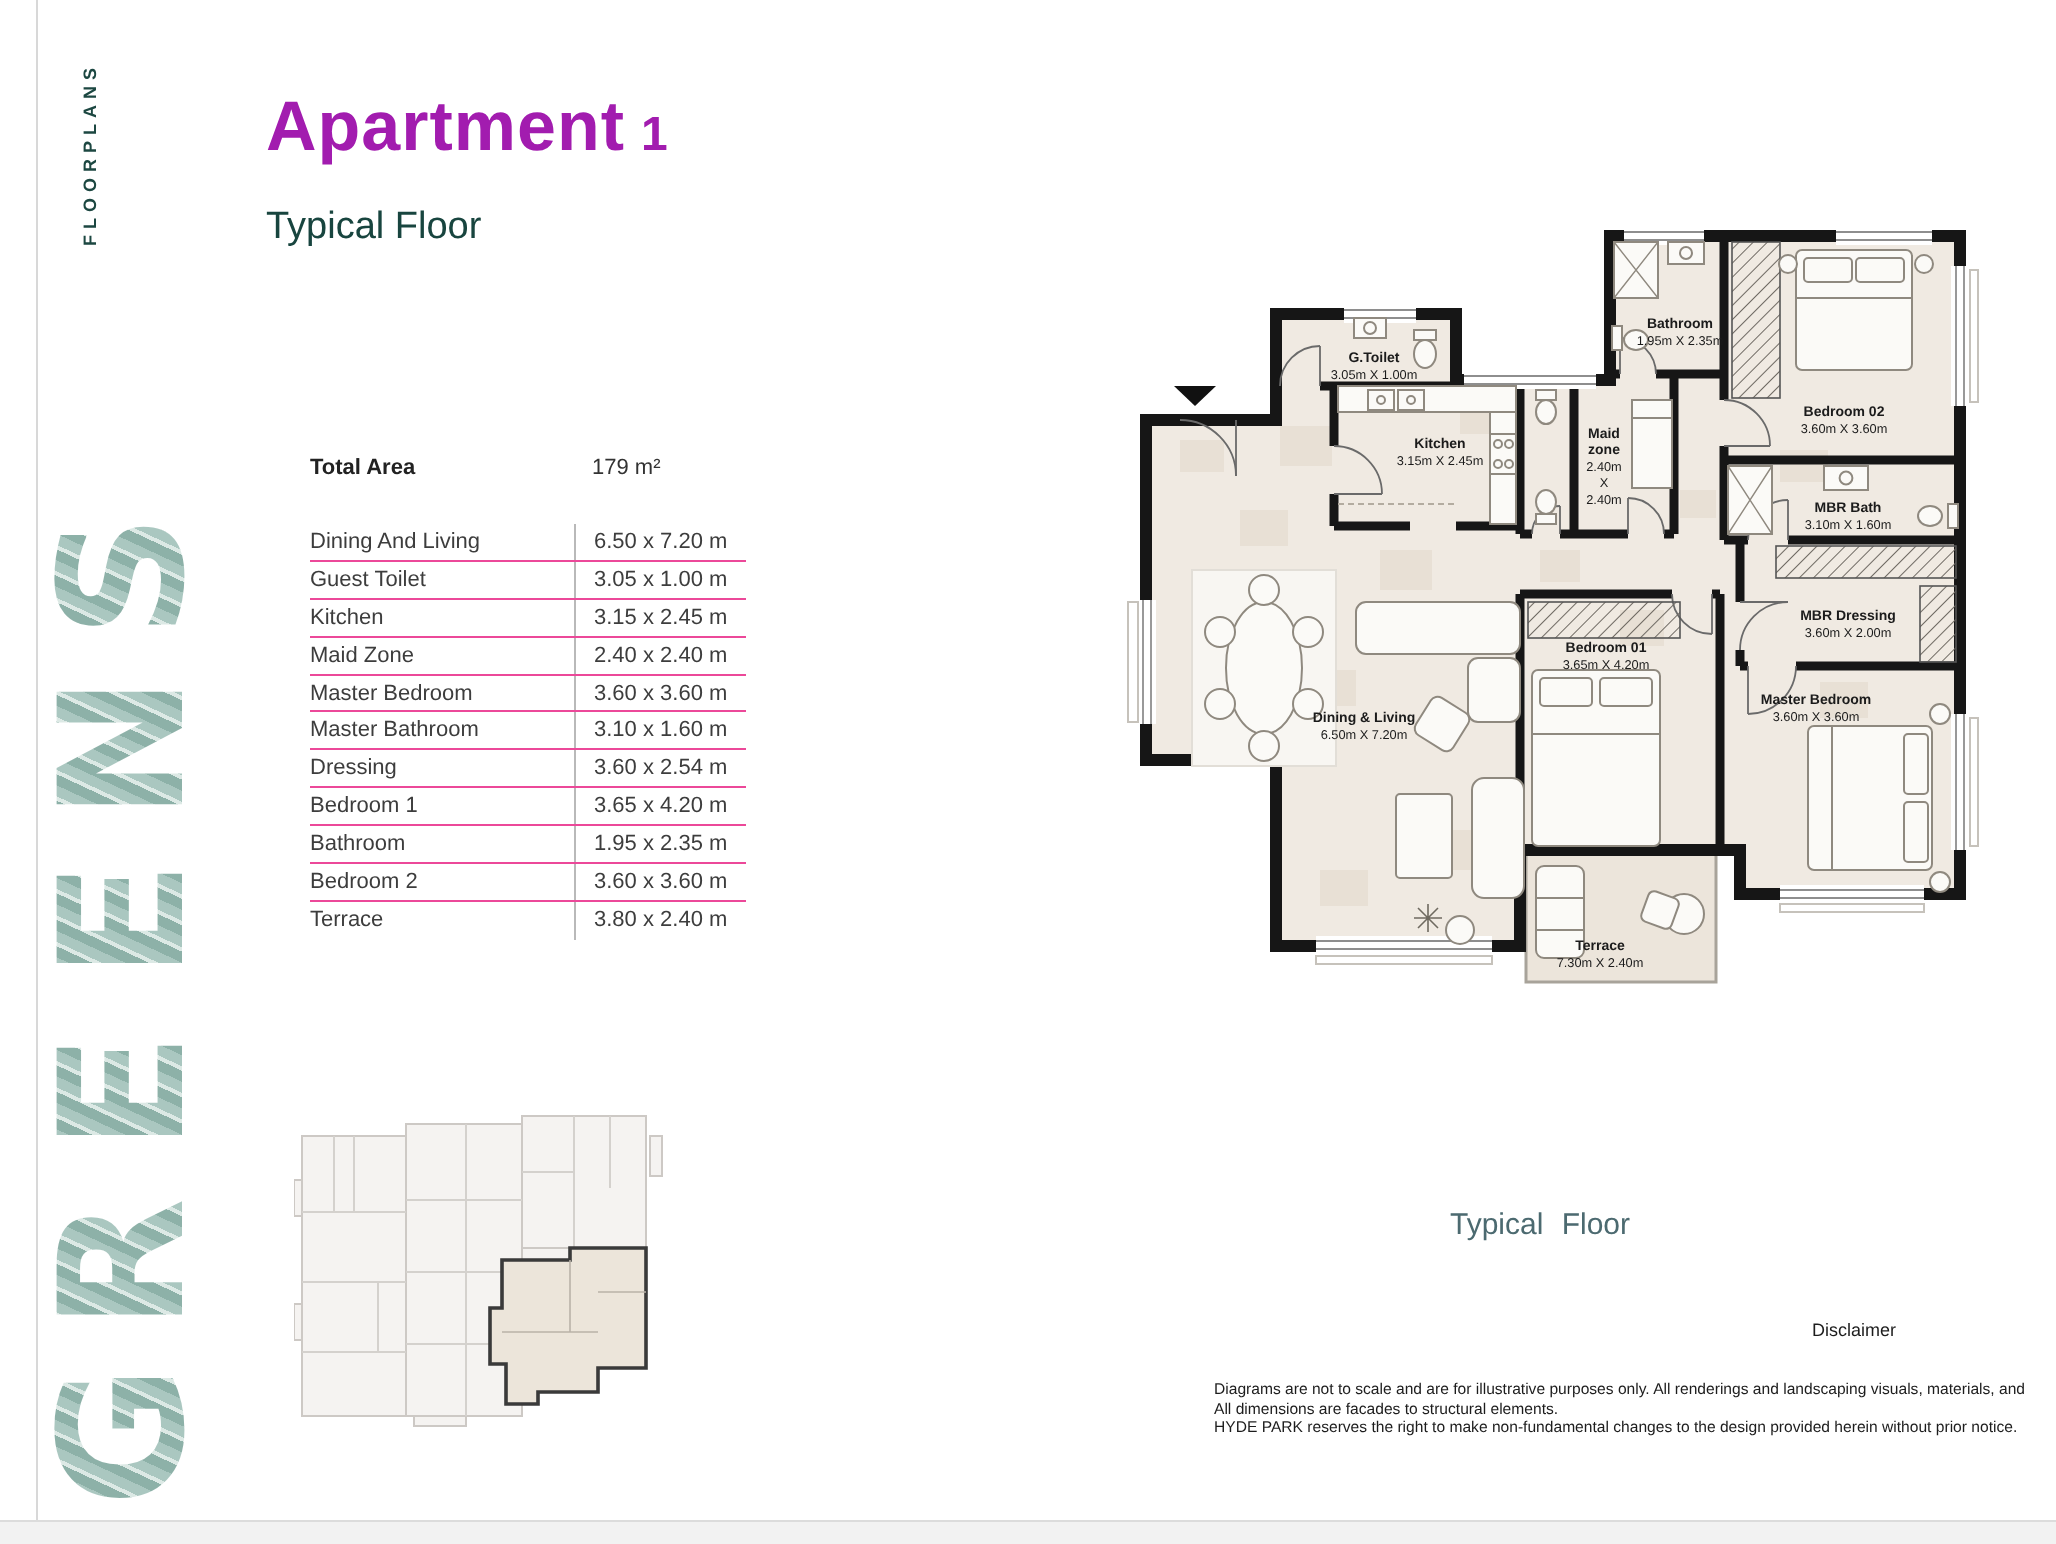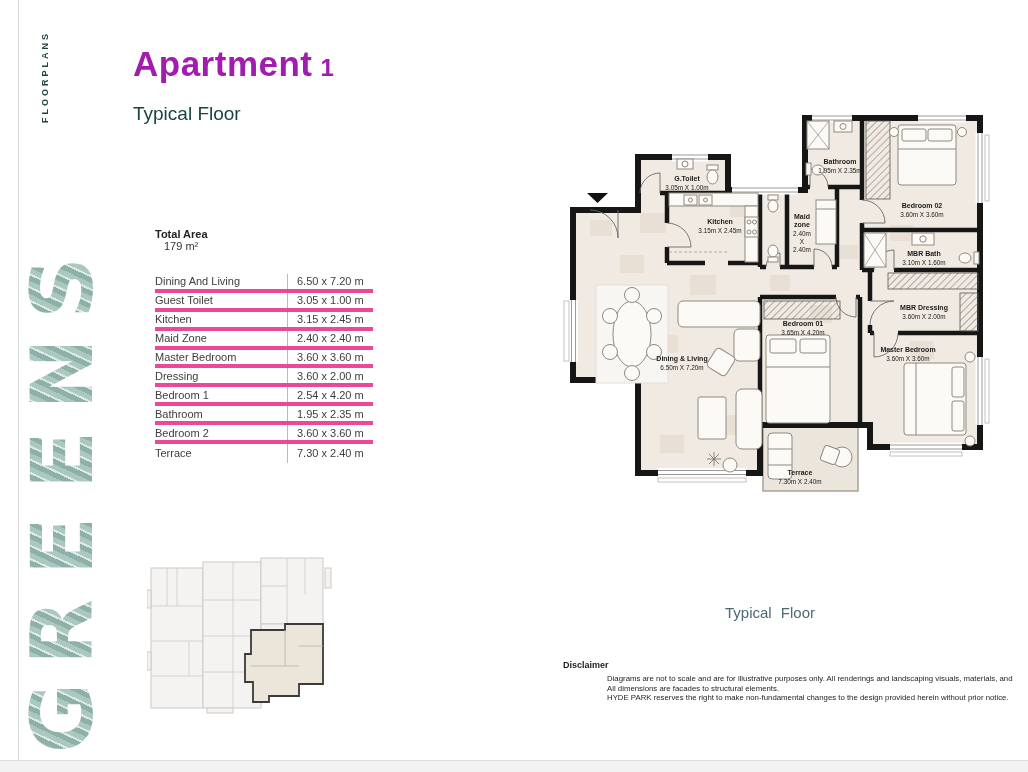--- a/index.html
+++ b/index.html
@@ -28,37 +28,37 @@
       -webkit-background-clip:text;background-clip:text;
       -webkit-text-fill-color:transparent;color:transparent;
     }
   }
 
   .page-title{position:absolute;left:133px;top:44px;font-size:35px;font-weight:bold;color:#a21caf;letter-spacing:.5px;}
   .page-title .num{font-size:24px;font-weight:bold;margin-left:8px;}
   .page-subtitle{position:absolute;left:133px;top:103px;font-size:19px;color:#18453f;}
 
   .spec{position:absolute;left:155px;top:228px;width:218px;}
-  .spec-head{display:flex;font-size:11px;color:#222;flex-direction:column;}
+  .spec-head{display:flex;font-size:11px;color:#222;}
   .spec-head .lbl{width:132px;font-weight:bold;}
   .spec-head .val{padding-left:9px;color:#333;}
   .spec-rows{margin-top:22px;}
-  .spec-row{display:flex;align-items:stretch;height:18.9px;border-bottom:4px solid #ec4899;font-size:11px;color:#3d3d3d;box-sizing:border-box;}
+  .spec-row{display:flex;align-items:stretch;height:18.9px;border-bottom:1px solid #ec4899;font-size:11px;color:#3d3d3d;box-sizing:border-box;}
   .spec-row:last-child{border-bottom:none;}
   .spec-row .lbl{width:132px;display:flex;align-items:center;}
   .spec-row .val{flex:1;border-left:1px solid #b9b9b9;padding-left:9px;display:flex;align-items:center;}
 
   svg.plan{position:absolute;left:560px;top:105px;}
   svg.keyplan{position:absolute;left:147px;top:556px;}
 
   .plan-caption{position:absolute;left:690px;top:604px;width:160px;text-align:center;
     font-size:15px;color:#4c6a70;word-spacing:5px;}
 
   .disclaimer{position:absolute;left:563px;top:660px;width:385px;color:#1d1d1d;}
-  .disclaimer .t{font-size:9px;font-weight:bold;margin-bottom:4px;}
+  .disclaimer .t{font-size:9px;font-weight:normal;margin-bottom:20px;text-align:right;}
   .disclaimer .l{font-size:7.8px;line-height:9.7px;white-space:nowrap;margin-left:44px;}
 
   svg text{font-family:"Liberation Sans",sans-serif;}
   .room-name{font-size:7px;font-weight:bold;fill:#1b1b1b;}
   .room-dims{font-size:6.4px;fill:#1b1b1b;}
 </style>
 </head>
 <body>
 
 <div class="left-rule"></div>
@@ -98,38 +98,42 @@
       </div>
     <div class="spec-row">
         <span class="lbl">Maid Zone</span>
         <span class="val">2.40 x 2.40 m</span>
       </div>
     <div class="spec-row">
         <span class="lbl">Master Bedroom</span>
         <span class="val">3.60 x 3.60 m</span>
       </div>
     <div class="spec-row">
+        <span class="lbl">Master Bathroom</span>
+        <span class="val">3.10 x 1.60 m</span>
+      </div>
+    <div class="spec-row">
         <span class="lbl">Dressing</span>
-        <span class="val">3.60 x 2.00 m</span>
+        <span class="val">3.60 x 2.54 m</span>
       </div>
     <div class="spec-row">
         <span class="lbl">Bedroom 1</span>
-        <span class="val">2.54 x 4.20 m</span>
+        <span class="val">3.65 x 4.20 m</span>
       </div>
     <div class="spec-row">
         <span class="lbl">Bathroom</span>
         <span class="val">1.95 x 2.35 m</span>
       </div>
     <div class="spec-row">
         <span class="lbl">Bedroom 2</span>
         <span class="val">3.60 x 3.60 m</span>
       </div>
     <div class="spec-row">
         <span class="lbl">Terrace</span>
-        <span class="val">7.30 x 2.40 m</span>
+        <span class="val">3.80 x 2.40 m</span>
       </div>
   </div>
 </section>
 
 <svg class="plan" width="430" height="400" viewBox="0 0 430 400">
   <defs>
     <pattern id="hatch" width="5" height="5" patternUnits="userSpaceOnUse" patternTransform="rotate(45)">
       <line x1="0" y1="0" x2="0" y2="5" stroke="#6e6962" stroke-width="1"></line>
     </pattern>
   </defs>

